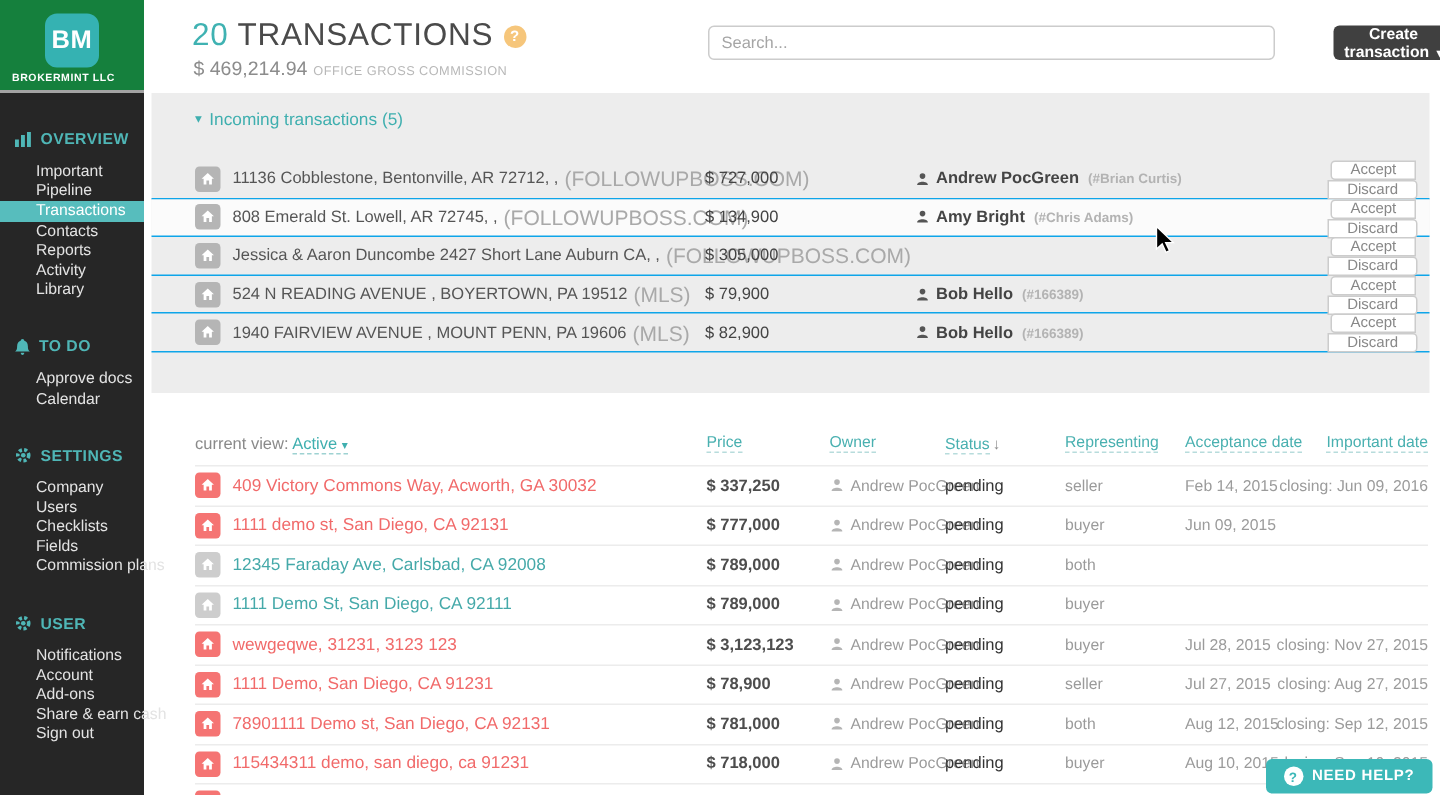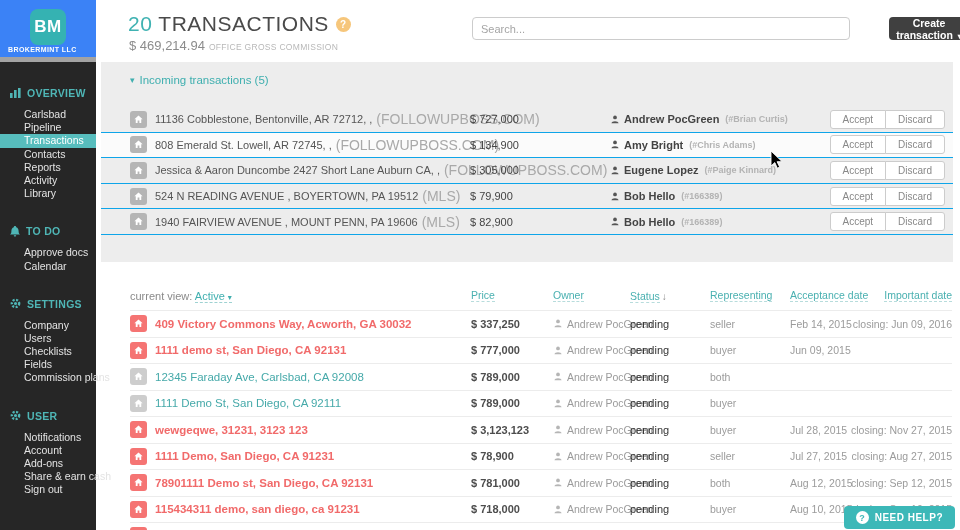--- a/index.html
+++ b/index.html
@@ -1,20 +1,20 @@
 <!DOCTYPE html>
 <html><head>
 <meta charset="utf-8">
 <style>
   * { margin:0; padding:0; box-sizing:border-box; }
   html,body { width:960px; height:530px; overflow:hidden; background:#fff;
               font-family:"Liberation Sans","DejaVu Sans",sans-serif; }
   
   .sidebar { position:absolute; left:0; top:0; width:96px; height:530px; background:#262626; z-index:5; }
-  .logo-block { height:62px; background:#3b82f6; position:relative; border-bottom:5px solid #a3a3a3; }
+  .logo-block { height:62px; background:#15803d; position:relative; border-bottom:2px solid #a3a3a3; }
   .logo { position:absolute; left:30px; top:9px; width:36px; height:36px; background:#35b2b2;
           border-radius:8px; display:flex; align-items:center; justify-content:center;
           color:#fff; font-weight:bold; font-size:17px; letter-spacing:.5px; }
   .company { position:absolute; left:8px; bottom:4px; color:#fdfdfd; font-size:7px; font-weight:bold; letter-spacing:.4px; }
   .nav-section-header { color:#4fb6b6; font-weight:bold; font-size:10.5px; letter-spacing:.3px;
           padding-left:10px; margin:25px 0 9px; display:flex; align-items:center; gap:6px; }
   .nav-section-header:first-of-type { margin-top:12px; }
   .nav-item { color:#e3e3e3; font-size:10.5px; line-height:13.2px; height:13.2px; padding-left:24px;
           white-space:nowrap; cursor:pointer; }
   .nav-item.active { background:#57bdbd; color:#fff; }
@@ -43,21 +43,21 @@
   .incoming-rows { position:absolute; top:45px; left:0; right:0; }
   .inc-row { position:relative; height:25.6px; border-bottom:1px solid #0ea5e9; }
   .inc-row.highlight { background:#fbfbfb; }
   .cell { position:absolute; top:0; bottom:0; display:flex; align-items:center; white-space:nowrap; }
   .ci-icon { left:29px; }
   .ci-addr { left:54px; font-size:11px; color:#555; }
   .ci-addr .note { font-size:14px; color:#a9a9a9; margin-left:4px; }
   .ci-price { left:369px; font-size:11px; color:#444; font-weight:normal; }
   .ci-owner { left:509px; font-size:11px; color:#444; font-weight:bold; gap:4px; }
   .ci-owner .note { font-size:9px; color:#b3b3b3; font-weight:bold; margin-left:2px; }
-  .ci-actions { right:8px; }
+  .ci-actions { right:8px;flex-direction:column; }
   .mini-btn { height:19px; padding:0 12px; background:#fff; border:1px solid #ccc; color:#888;
           font-size:10px; cursor:pointer; font-family:"Liberation Sans",sans-serif; }
   .btn-accept { border-radius:3px 0 0 3px; }
   .btn-discard { border-radius:0 3px 3px 0; margin-left:-1px; }
   .home-badge { width:17px; height:17px; border-radius:3px; background:#b5b5b5;
           display:flex; align-items:center; justify-content:center; flex:0 0 auto; }
   
   .table-area { position:absolute; top:262px; left:34px; right:8px; bottom:0; }
   .table-head { position:relative; height:48px; }
   .th { position:absolute; bottom:8px; font-size:10.5px; white-space:nowrap; }
@@ -72,21 +72,21 @@
   .tc-icon { left:0; }
   .tc-addr { left:25px; font-size:11.5px; cursor:pointer; }
   .tc-price { left:341px; font-size:11px; color:#4d4d4d; font-weight:bold; }
   .tc-owner { left:423px; font-size:10.5px; color:#9b9b9b; gap:4px; }
   .tc-status { left:500px; font-size:11px; color:#333; }
   .tc-repr { left:580px; font-size:10.5px; color:#9b9b9b; }
   .tc-acc { left:660px; font-size:10.5px; color:#9b9b9b; }
   .tc-imp { right:0; font-size:10.5px; color:#9b9b9b; justify-content:flex-end; }
   .variant-red .home-badge { background:#f57473; }
   .variant-gray .home-badge { background:#cdcdcd; }
-  .variant-red .tc-addr { color:#f16a6a;font-weight:bold; }
+  .variant-red .tc-addr { color:#f16a6a; }
   .variant-gray .tc-addr { color:#45a9a9; }
   
   .need-help { position:absolute; right:5px; bottom:1px; height:23px; background:#3cb8b8; border:none;
           border-radius:4px; color:#fff; font-size:10px; font-weight:bold; letter-spacing:.5px;
           display:flex; align-items:center; gap:6px; padding:0 12px; cursor:pointer; z-index:6;
           font-family:"Liberation Sans",sans-serif; }
   .qmark { width:13px; height:13px; border-radius:50%; background:#fff; color:#3cb8b8;
           font-size:9px; font-weight:bold; display:flex; align-items:center; justify-content:center; }
   .cursor { position:absolute; left:770px; top:150px; z-index:99; pointer-events:none; }
 </style>
@@ -102,21 +102,21 @@
   <div class="nav-section-header">
     <svg class="icon-svg" width="11" height="10" viewBox="0 0 11 10">
         <rect x="0" y="5" width="2.6" height="5" fill="#4fb6b6"></rect>
         <rect x="4" y="2" width="2.6" height="8" fill="#4fb6b6"></rect>
         <rect x="8" y="0" width="2.6" height="10" fill="#4fb6b6"></rect>
       </svg>
     <span>OVERVIEW</span>
   </div>
   <div>
 
-  <div class="nav-item"><span>Carlsbad</span></div>
+  <div class="nav-item"><span>Important</span></div>
       <div class="nav-item"><span>Pipeline</span></div>
       <div class="nav-item active"><span>Transactions</span></div>
       <div class="nav-item"><span>Contacts</span></div>
       <div class="nav-item"><span>Reports</span></div>
       <div class="nav-item"><span>Activity</span></div>
       <div class="nav-item"><span>Library</span></div>
     </div>
 
   <div class="nav-section-header">
     <svg class="icon-svg" width="10" height="11" viewBox="0 0 10 11">
@@ -240,28 +240,20 @@
               <svg width="11" height="11" viewBox="0 0 16 16">
                 <path d="M8 2 L14 7.5 L12 7.5 L12 13 L9.3 13 L9.3 9.3 L6.7 9.3 L6.7 13 L4 13 L4 7.5 L2 7.5 Z" fill="#fff"></path>
               </svg>
             </span>
         </span>
         <span class="cell ci-addr">
             <span>Jessica &amp; Aaron Duncombe 2427 Short Lane Auburn CA, ,</span>
             <span class="note">(FOLLOWUPBOSS.COM)</span>
           </span>
         <span class="cell ci-price">$ 305,000</span>
-        <span class="cell ci-owner">
-          <svg width="10" height="11" viewBox="0 0 16 16">
-              <circle cx="8" cy="4.6" r="3" fill="#555"></circle>
-              <path d="M2.3 14 C2.3 9.6 13.7 9.6 13.7 14 Z" fill="#555"></path>
-            </svg>
-          <span>Eugene Lopez</span>
-            <span class="note">(#Paige Kinnard)</span>
-        </span>
         <span class="cell ci-actions">
           <button class="mini-btn btn-accept">Accept</button>
             <button class="mini-btn btn-discard">Discard</button>
         </span>
       </div>
         <div class="inc-row">
         <span class="cell ci-icon">
           <span class="home-badge">
               <svg width="11" height="11" viewBox="0 0 16 16">
                 <path d="M8 2 L14 7.5 L12 7.5 L12 13 L9.3 13 L9.3 9.3 L6.7 9.3 L6.7 13 L4 13 L4 7.5 L2 7.5 Z" fill="#fff"></path>

